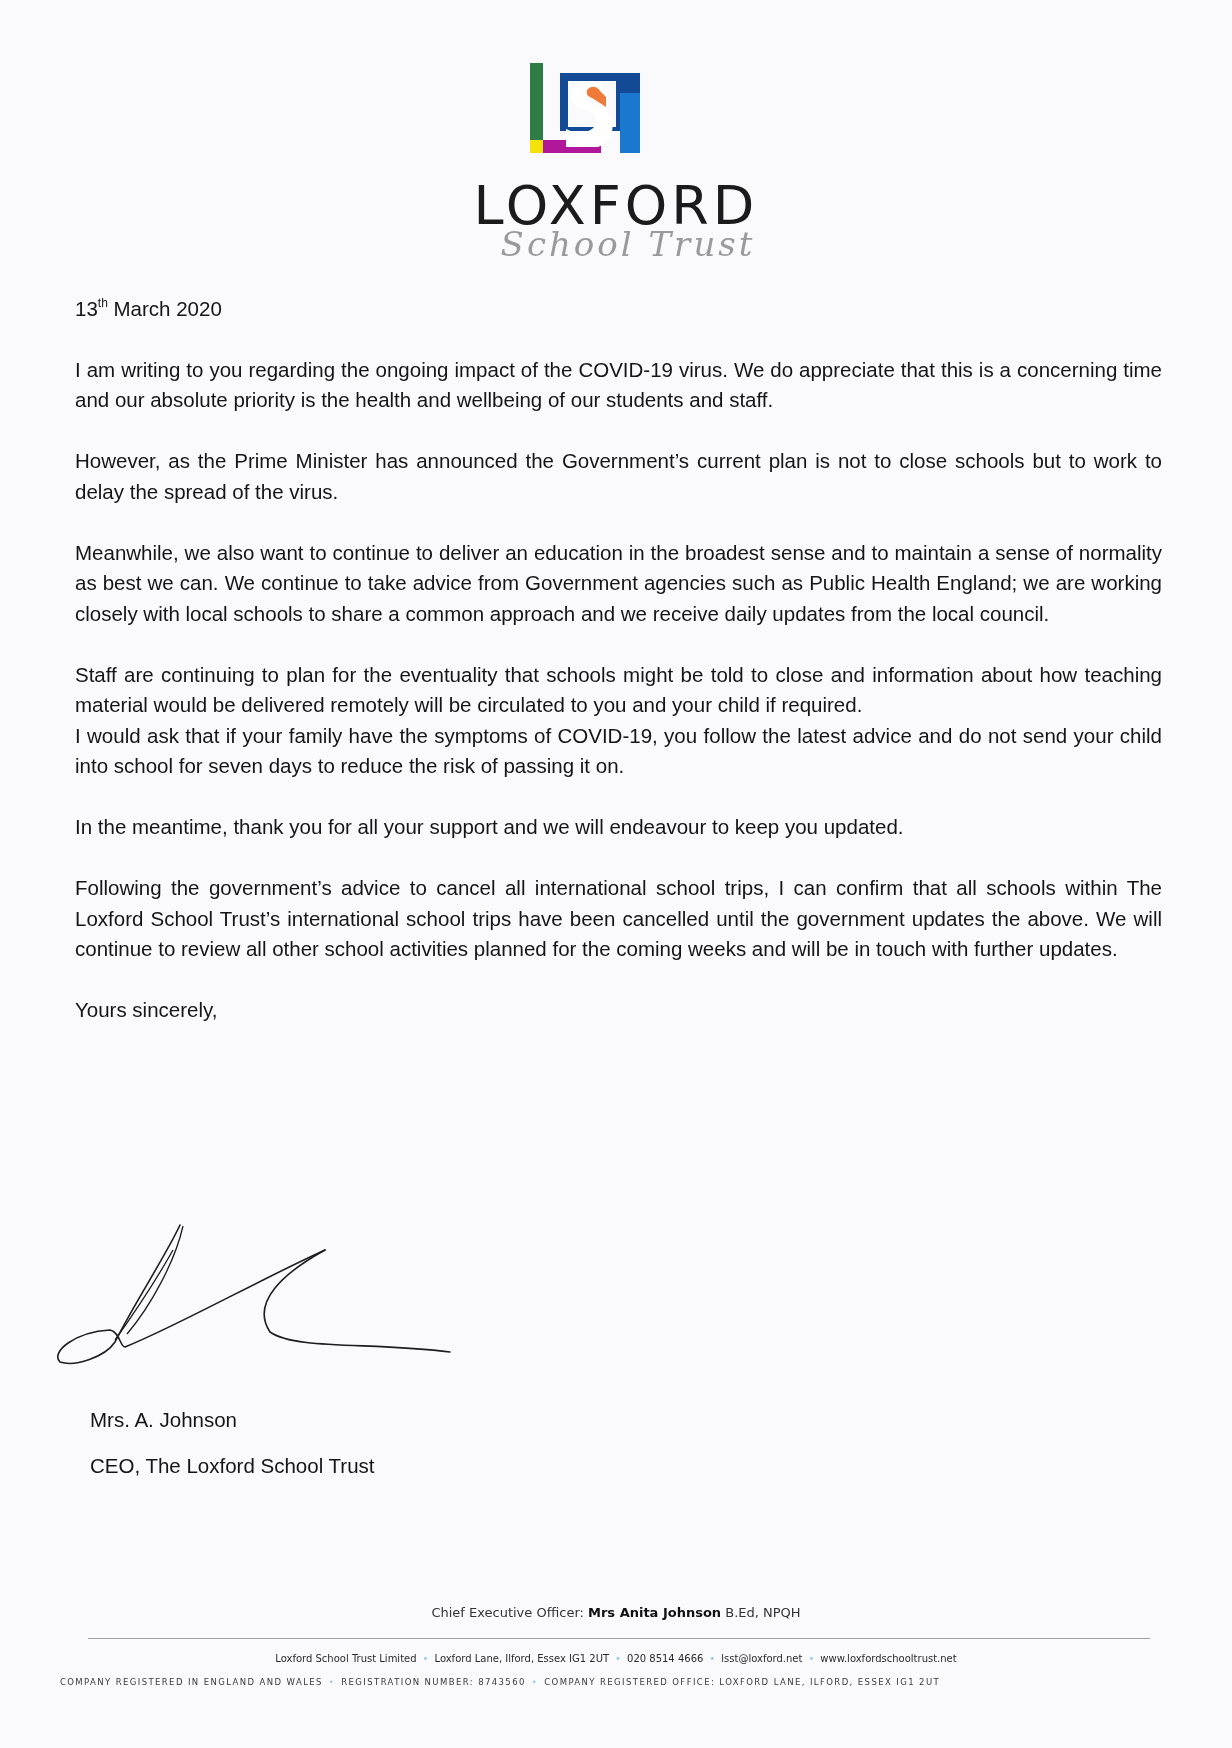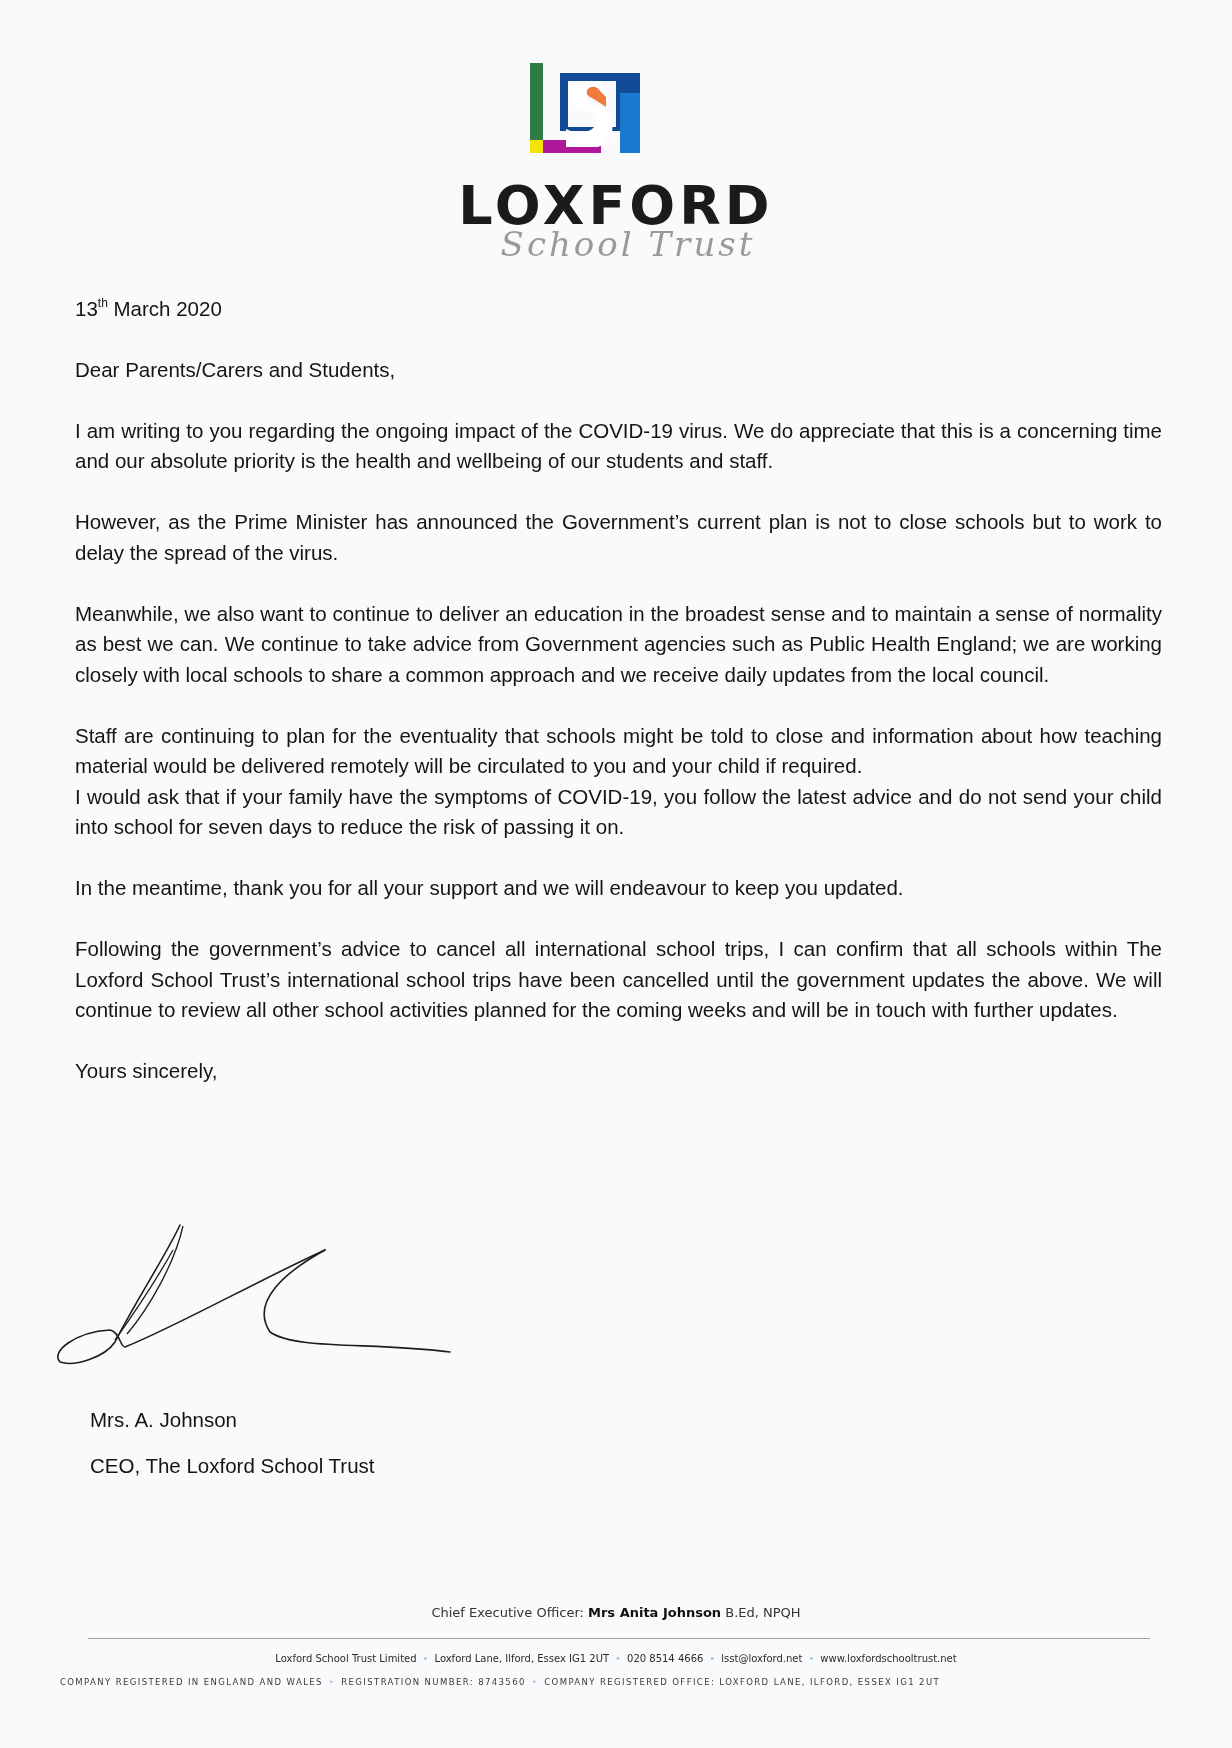--- a/index.html
+++ b/index.html
@@ -10,21 +10,21 @@
     overflow: hidden;
     font-family: "Liberation Sans", "DejaVu Sans", sans-serif;
     color: #141414;
   }
   .letterhead { position: absolute; left: 0; top: 0; width: 1232px; height: 290px; }
   .logo-mark { position: absolute; left: 530px; top: 63px; width: 116px; height: 90px; }
   .brand-name {
     position: absolute; left: 0; width: 1232px; top: 178px;
     text-align: center;
     font-family: "DejaVu Sans", sans-serif;
-    font-size: 54px; letter-spacing: 4px; font-weight: bold;
+    font-size: 54px; letter-spacing: 4px; font-weight: normal;
     color: #1b1b1b; line-height: 56px;
   }
   .brand-sub {
     position: absolute; left: 0; width: 1232px; top: 224px;
     text-align: center;
     font-family: "DejaVu Serif", serif; font-style: italic;
     font-size: 34px; color: #9a9a9a; letter-spacing: 3px;
     box-sizing: border-box; margin-left: 12px;
   }
 
@@ -73,21 +73,20 @@
     <rect x="38" y="18" width="48" height="46" fill="#faf9fc"></rect>
     <path d="M72 20 C50 14 36 24 42 38 C48 50 66 44 66 58 C66 70 48 72 36 66 L36 84 L68 84 C84 78 86 60 78 50 C70 40 56 44 56 34 C56 28 64 26 72 30 Z" fill="#ffffff" stroke="#124a96" stroke-width="0"></path>
     <path d="M58 26 C62 22 68 24 70 28 L76 34 L76 44 C70 40 64 36 60 34 C56 32 56 28 58 26 Z" fill="#f07a3a"></path>
   </svg>
   <div class="brand-name">LOXFORD</div>
   <div class="brand-sub">School Trust</div>
 </div>
 
 <div class="letter">
   <p class="date"><span>13</span><sup>th</sup><span> March 2020</span></p>
-  <p>Dear Parents/Carers and Students,</p>
   <p>I am writing to you regarding the ongoing impact of the COVID-19 virus. We do appreciate that this is a concerning time and our absolute priority is the health and wellbeing of our students and staff.</p>
   <p>However, as the Prime Minister has announced the Government’s current plan is not to close schools but to work to delay the spread of the virus.</p>
   <p>Meanwhile, we also want to continue to deliver an education in the broadest sense and to maintain a sense of normality as best we can. We continue to take advice from Government agencies such as Public Health England; we are working closely with local schools to share a common approach and we receive daily updates from the local council.</p>
   <p style="margin-bottom:0">Staff are continuing to plan for the eventuality that schools might be told to close and information about how teaching material would be delivered remotely will be circulated to you and your child if required.</p>
   <p>I would ask that if your family have the symptoms of COVID-19, you follow the latest advice and do not send your child into school for seven days to reduce the risk of passing it on.</p>
   <p>In the meantime, thank you for all your support and we will endeavour to keep you updated.</p>
   <p>Following the government’s advice to cancel all international school trips, I can confirm that all schools within The Loxford School Trust’s international school trips have been cancelled until the government updates the above.  We will continue to review all other school activities planned for the coming weeks and will be in touch with further updates.</p>
   <p class="closing">Yours sincerely,</p>
 </div>
 

